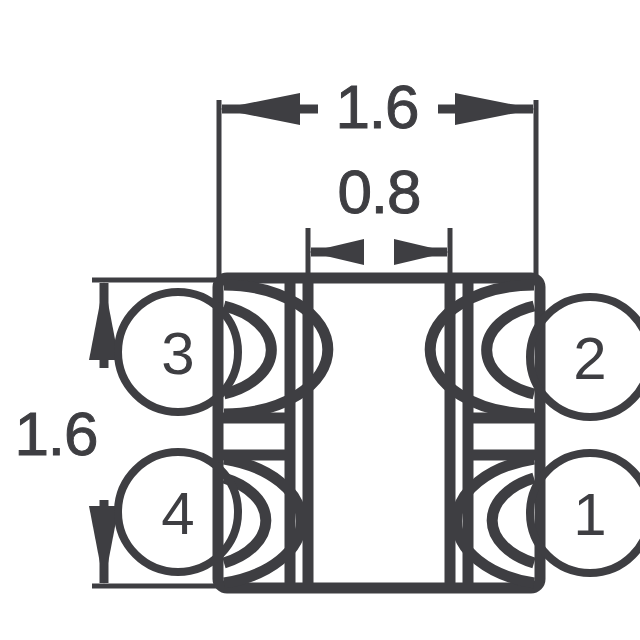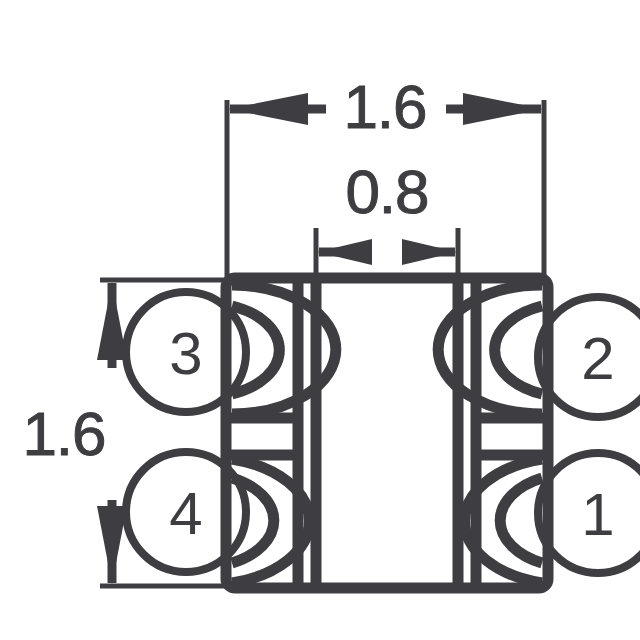--- a/index.html
+++ b/index.html
@@ -11,21 +11,20 @@
     width: 640px;
     height: 640px;
     font-family: "Liberation Sans", sans-serif;
     overflow: hidden;
   }
   #drawing-root {
     position: relative;
     width: 560px;
     height: 640px;
     background: #ffffff;
-    padding-left: 8px;
   }
   svg#mech-drawing {
     display: block;
     width: 640px;
     height: 640px;
   }
   .dim-text {
     font-family: "Liberation Sans", sans-serif;
     font-size: 62px;
     fill: #3e3e42;

